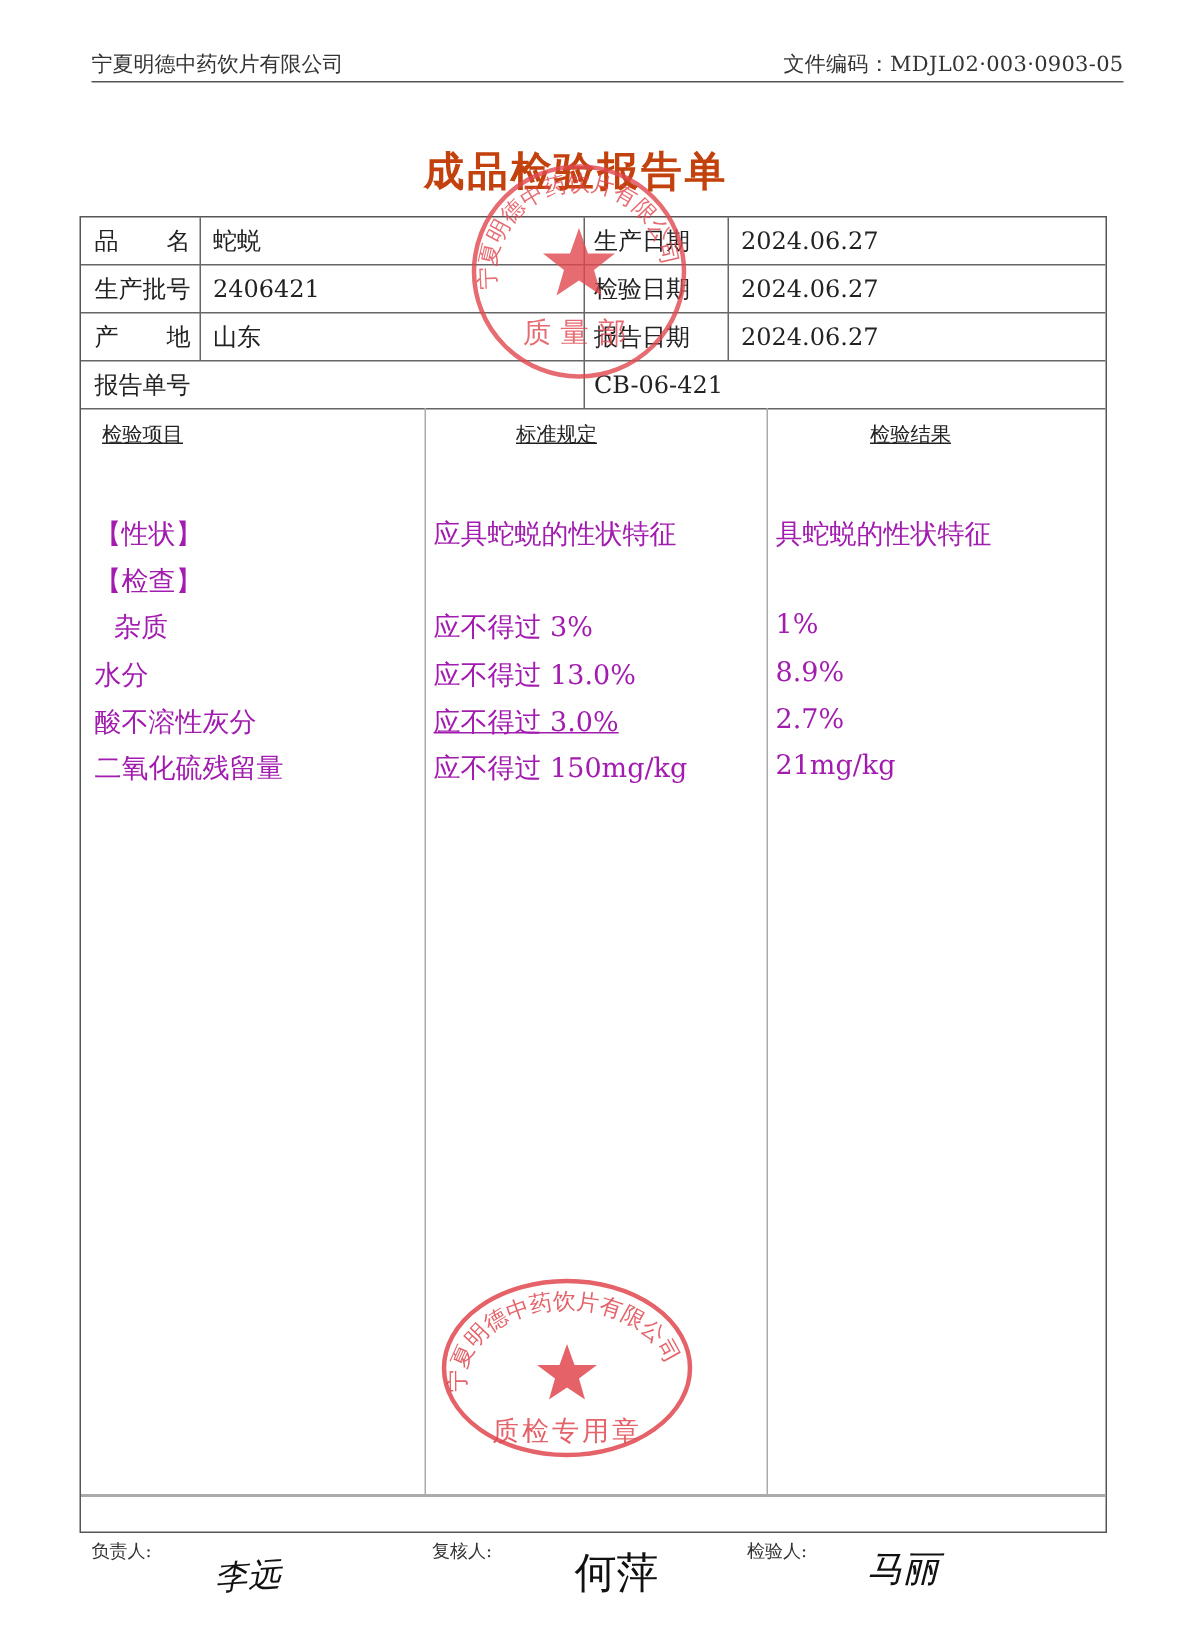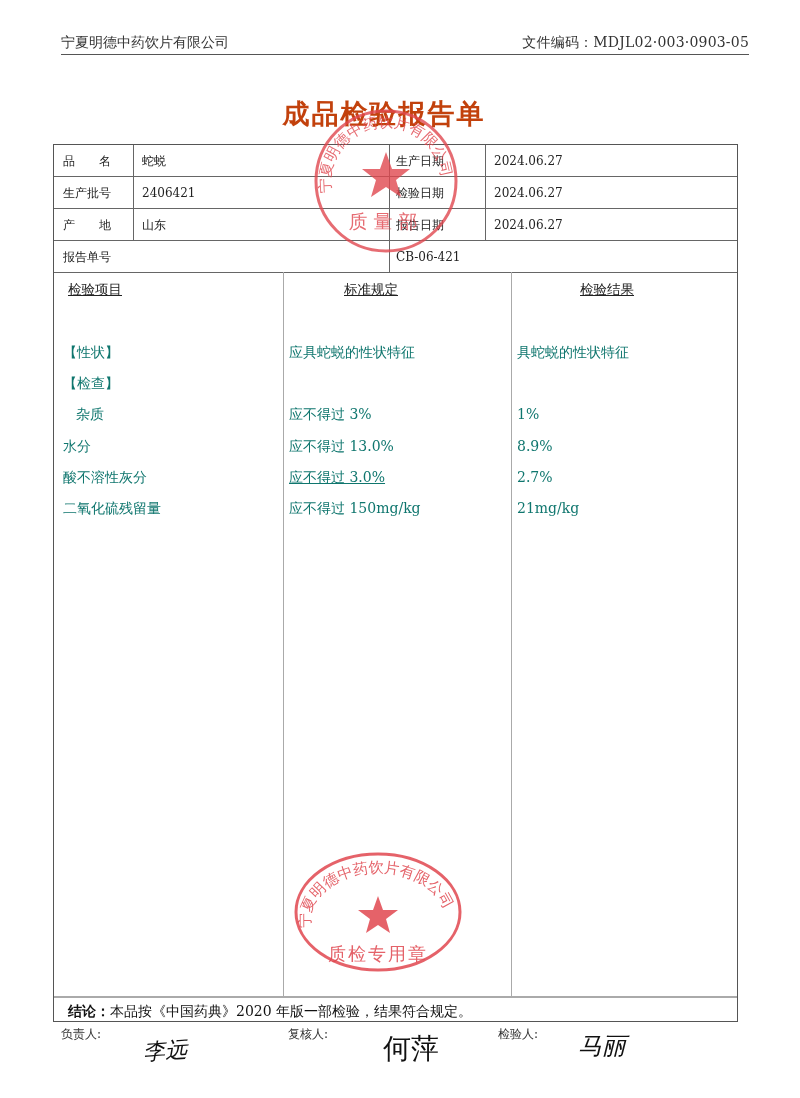--- a/index.html
+++ b/index.html
@@ -9,23 +9,23 @@
   .hdr-left { left:61px; top:34px; font-size:14px; color:#333; }
   .hdr-right { right:51px; top:34px; font-size:14px; color:#333; letter-spacing:0.2px; }
   .hdr-rule { left:61px; top:54px; width:688px; height:0; border-top:1.5px solid #555; }
   .title { left:0; width:768px; top:96px; text-align:center; font-size:27px; font-weight:bold;
            letter-spacing:2px; color:#c2410c; font-family:"DejaVu Sans","Liberation Sans",sans-serif; }
   .tbl { left:53px; top:144px; width:685px; height:878px; border:1.5px solid #555; box-sizing:border-box; }
   .hline { position:absolute; height:0; border-top:1px solid #666; }
   .vline { position:absolute; width:0; border-left:1px solid #666; }
   .vline.light { border-left:1.5px solid #aaa; }
   .hline.light { border-top:2px solid #aaa; }
-  .cell { position:absolute; font-size:12px; color:#222; line-height:32px; white-space:nowrap; }
+  .cell { position:absolute; font-size:16px; color:#222; line-height:32px; white-space:nowrap; }
   .col-head { position:absolute; font-size:13.5px; text-decoration:underline; color:#222; }
-  .body-text { position:absolute; font-size:14px; color:#0f766e; white-space:nowrap;text-align:center; }
+  .body-text { position:absolute; font-size:18px; color:#a21caf; white-space:nowrap;text-align:center; }
   .conclusion { position:absolute; font-size:14px; color:#111; }
   .conclusion b { font-weight:bold; }
   .sig-label { position:absolute; font-size:12px; color:#333; top:1026px; }
   .sig { position:absolute; font-family:"DejaVu Serif",serif; color:#111; }
   .stamp { position:absolute; pointer-events:none; }
 </style>
 </head>
 <body>
 
 <div class="abs hdr-left">宁夏明德中药饮片有限公司</div>
@@ -88,23 +88,20 @@
   <div class="body-text" style="left:463px;top:293px;">8.9%</div>
 
   <div class="body-text" style="left:9px;top:324px;">酸不溶性灰分</div>
   <div class="body-text" style="left:235px;top:324px;text-decoration:underline;">应不得过 3.0%</div>
   <div class="body-text" style="left:463px;top:324px;">2.7%</div>
 
   <div class="body-text" style="left:9px;top:355px;">二氧化硫残留量</div>
   <div class="body-text" style="left:235px;top:355px;">应不得过 150mg/kg</div>
   <div class="body-text" style="left:463px;top:355px;">21mg/kg</div>
 
-  <div class="conclusion" style="left:14px;top:858px;">
-    <b>结论：</b><span>本品按《中国药典》2020 年版一部检验，结果符合规定。</span>
-  </div>
 </div>
 
 <svg class="stamp" style="left:311px;top:106px;" width="150" height="150" viewBox="0 0 150 150">
   <g opacity="0.8" fill="none" stroke="#e0474f">
     <circle cx="75" cy="75" r="70" stroke-width="3"></circle>
   </g>
   <polygon opacity="0.8" fill="#e0474f" points="75,46 81,63 99,63 85,74 90,91 75,81 60,91 65,74 51,63 69,63"></polygon>
   <defs>
       <path id="arcTop" d="M 22,95 A 56,56 0 1,1 128,95"></path>
     </defs>

